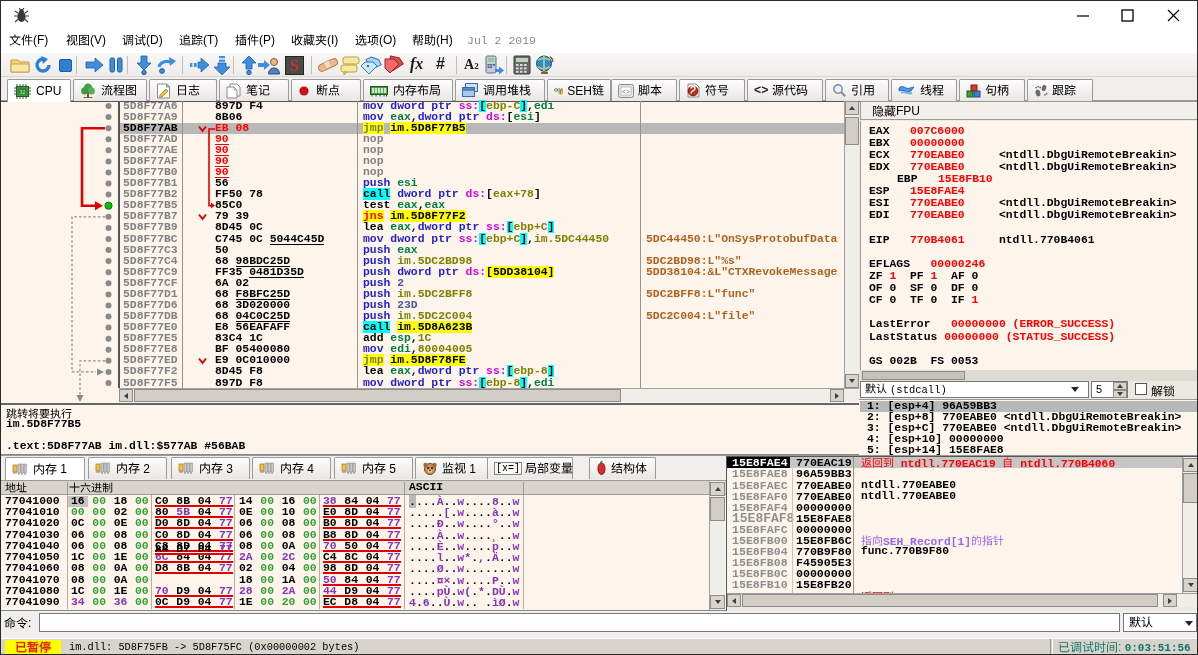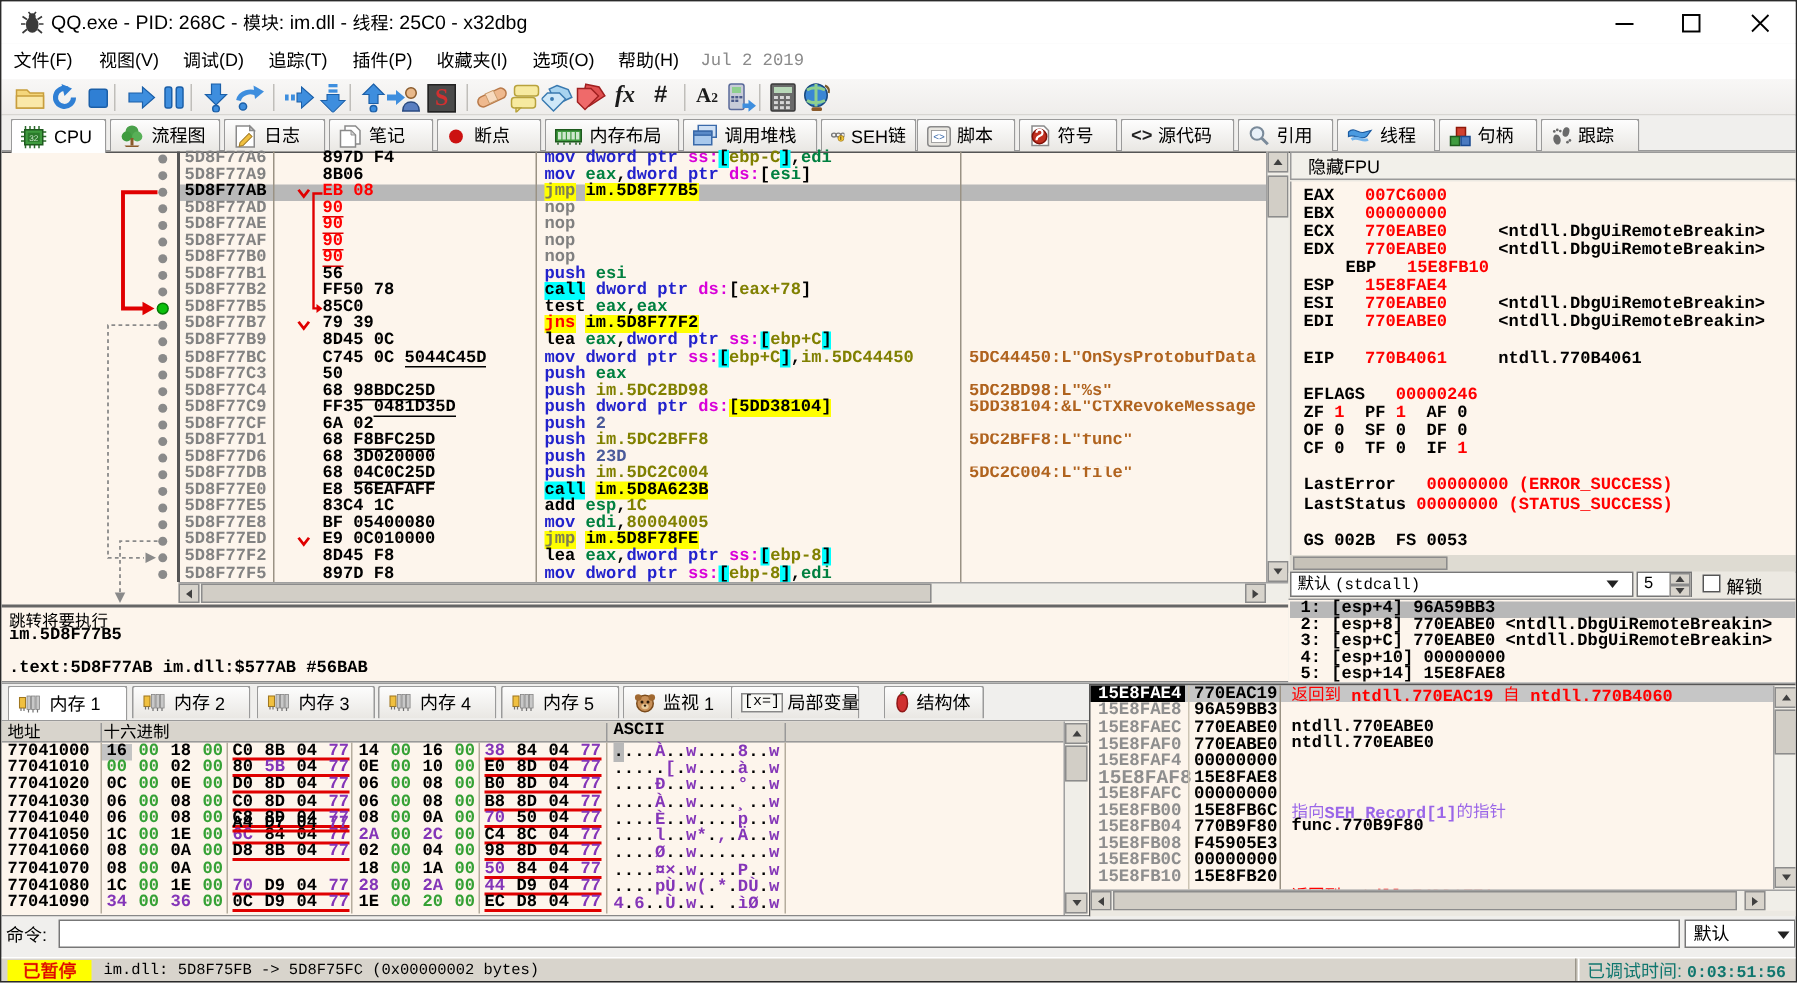--- a/index.html
+++ b/index.html
@@ -119,29 +119,20 @@
     </defs>
   </svg>
 <div class="abs" style="left:0;top:0;width:1198px;height:28px;background:#fff">
 <svg class="abs" style="left:12px;top:6px" width="17" height="17" viewBox="0 0 17 17">
 <g fill="#3a3a3a">
         <ellipse cx="8.5" cy="9.5" rx="4.2" ry="5.4"></ellipse>
         <circle cx="8.5" cy="4.2" r="2.3"></circle>
 <path d="M2 4l3 2M15 4l-3 2M1 9h3M13 9h3M2 15l3-2.5M15 15l-3-2.5M6 1l1.6 1.8M11 1l-1.6 1.8" stroke="#3a3a3a" stroke-width="1.1" fill="none"></path>
       </g>
     </svg>
-<div class="abs" style="left:33px;top:6px;font-size:13px;color:#000">QQ.exe - PID: 268C - <svg class="k " viewBox="0 0 1000 1000">
-        <use href="#u6A21"></use>
-      </svg><svg class="k " viewBox="0 0 1000 1000">
-        <use href="#u5757"></use>
-      </svg>: im.dll - <svg class="k " viewBox="0 0 1000 1000">
-        <use href="#u7EBF"></use>
-      </svg><svg class="k " viewBox="0 0 1000 1000">
-        <use href="#u7A0B"></use>
-      </svg>: 25C0 - x32dbg</div>
 <svg class="abs" style="left:1075px;top:8px" width="110" height="13" viewBox="0 0 110 13">
 <path d="M1 7h12" stroke="#000" stroke-width="1.2" fill="none"></path>
 <rect x="46" y="1" width="11" height="11" fill="none" stroke="#000" stroke-width="1.3"></rect>
 <path d="M92 1l11 11M103 1l-11 11" stroke="#000" stroke-width="1.2"></path>
     </svg>
 </div>
 <div class="abs" style="left:0;top:28px;width:1198px;height:24px;background:#fff">
 <div class="abs" style="left:8px;top:4px;font-size:12px"><svg class="k " viewBox="0 0 1000 1000">
         <use href="#u6587"></use>
       </svg><svg class="k " viewBox="0 0 1000 1000">

